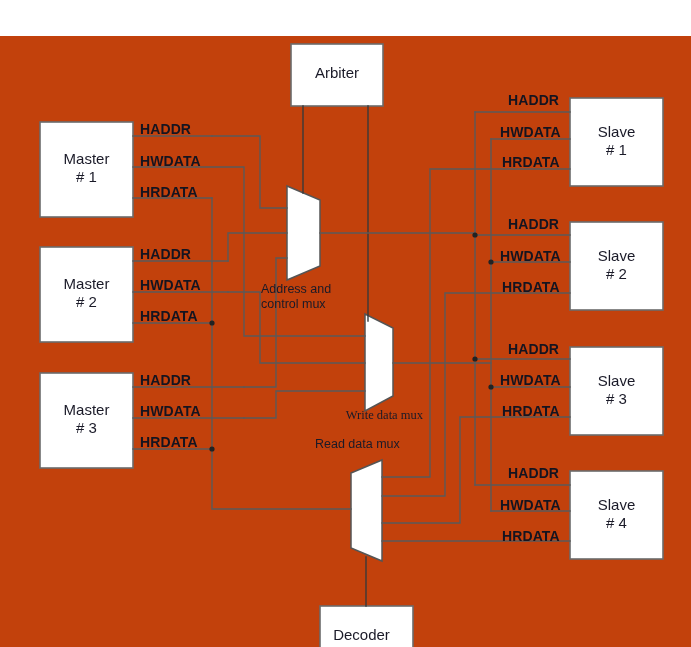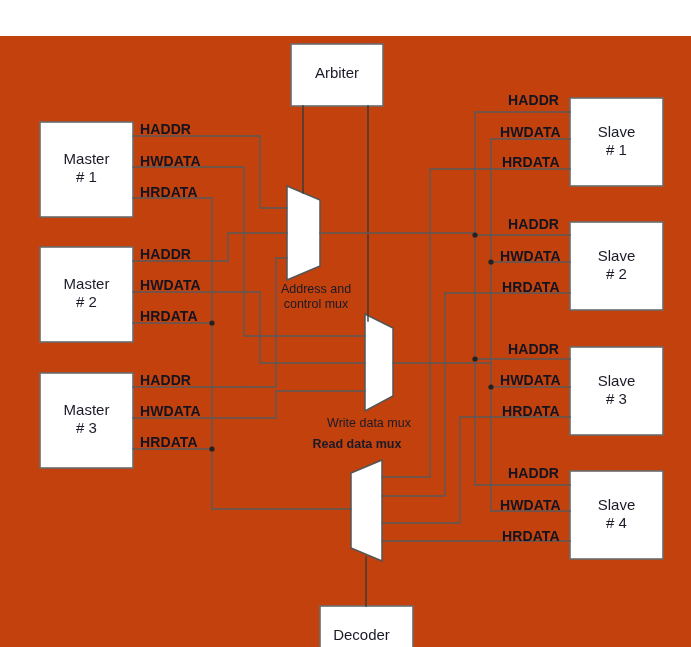--- a/index.html
+++ b/index.html
@@ -173,24 +173,24 @@
 
   <div class="blk-label" style="left:570px; top:87px; width:93px;">Slave
 # 1</div>
   <div class="blk-label" style="left:570px; top:211px; width:93px;">Slave
 # 2</div>
   <div class="blk-label" style="left:570px; top:336px; width:93px;">Slave
 # 3</div>
   <div class="blk-label" style="left:570px; top:460px; width:93px;">Slave
 # 4</div>
 
-  <div class="mux-label" style="left:261px; top:246px; width:110px; text-align:center;">Address and
+  <div class="mux-label" style="left:261px; top:246px; width:110px; text-align:left;">Address and
 control mux</div>
-  <div class="mux-label" style="left:315px; top:380px; width:108px; text-align:center;">Write data mux</div>
-  <div class="mux-label" style="left:303px; top:401px; width:108px; text-align:center;font-weight:bold;">Read data mux</div>
+  <div class="mux-label" style="left:315px; top:372px; width:108px; text-align:right;font-family:Liberation Serif, serif;">Write data mux</div>
+  <div class="mux-label" style="left:315px; top:401px; width:108px; ">Read data mux</div>
 
   <div id="master-port-labels">
       <div class="sig-label" style="left: 140px; top: 85px;">HADDR</div>
       <div class="sig-label" style="left: 140px; top: 117px;">HWDATA</div>
       <div class="sig-label" style="left: 140px; top: 148px;">HRDATA</div>
       <div class="sig-label" style="left: 140px; top: 210px;">HADDR</div>
       <div class="sig-label" style="left: 140px; top: 241px;">HWDATA</div>
       <div class="sig-label" style="left: 140px; top: 272px;">HRDATA</div>
       <div class="sig-label" style="left: 140px; top: 336px;">HADDR</div>
       <div class="sig-label" style="left: 140px; top: 367px;">HWDATA</div>

